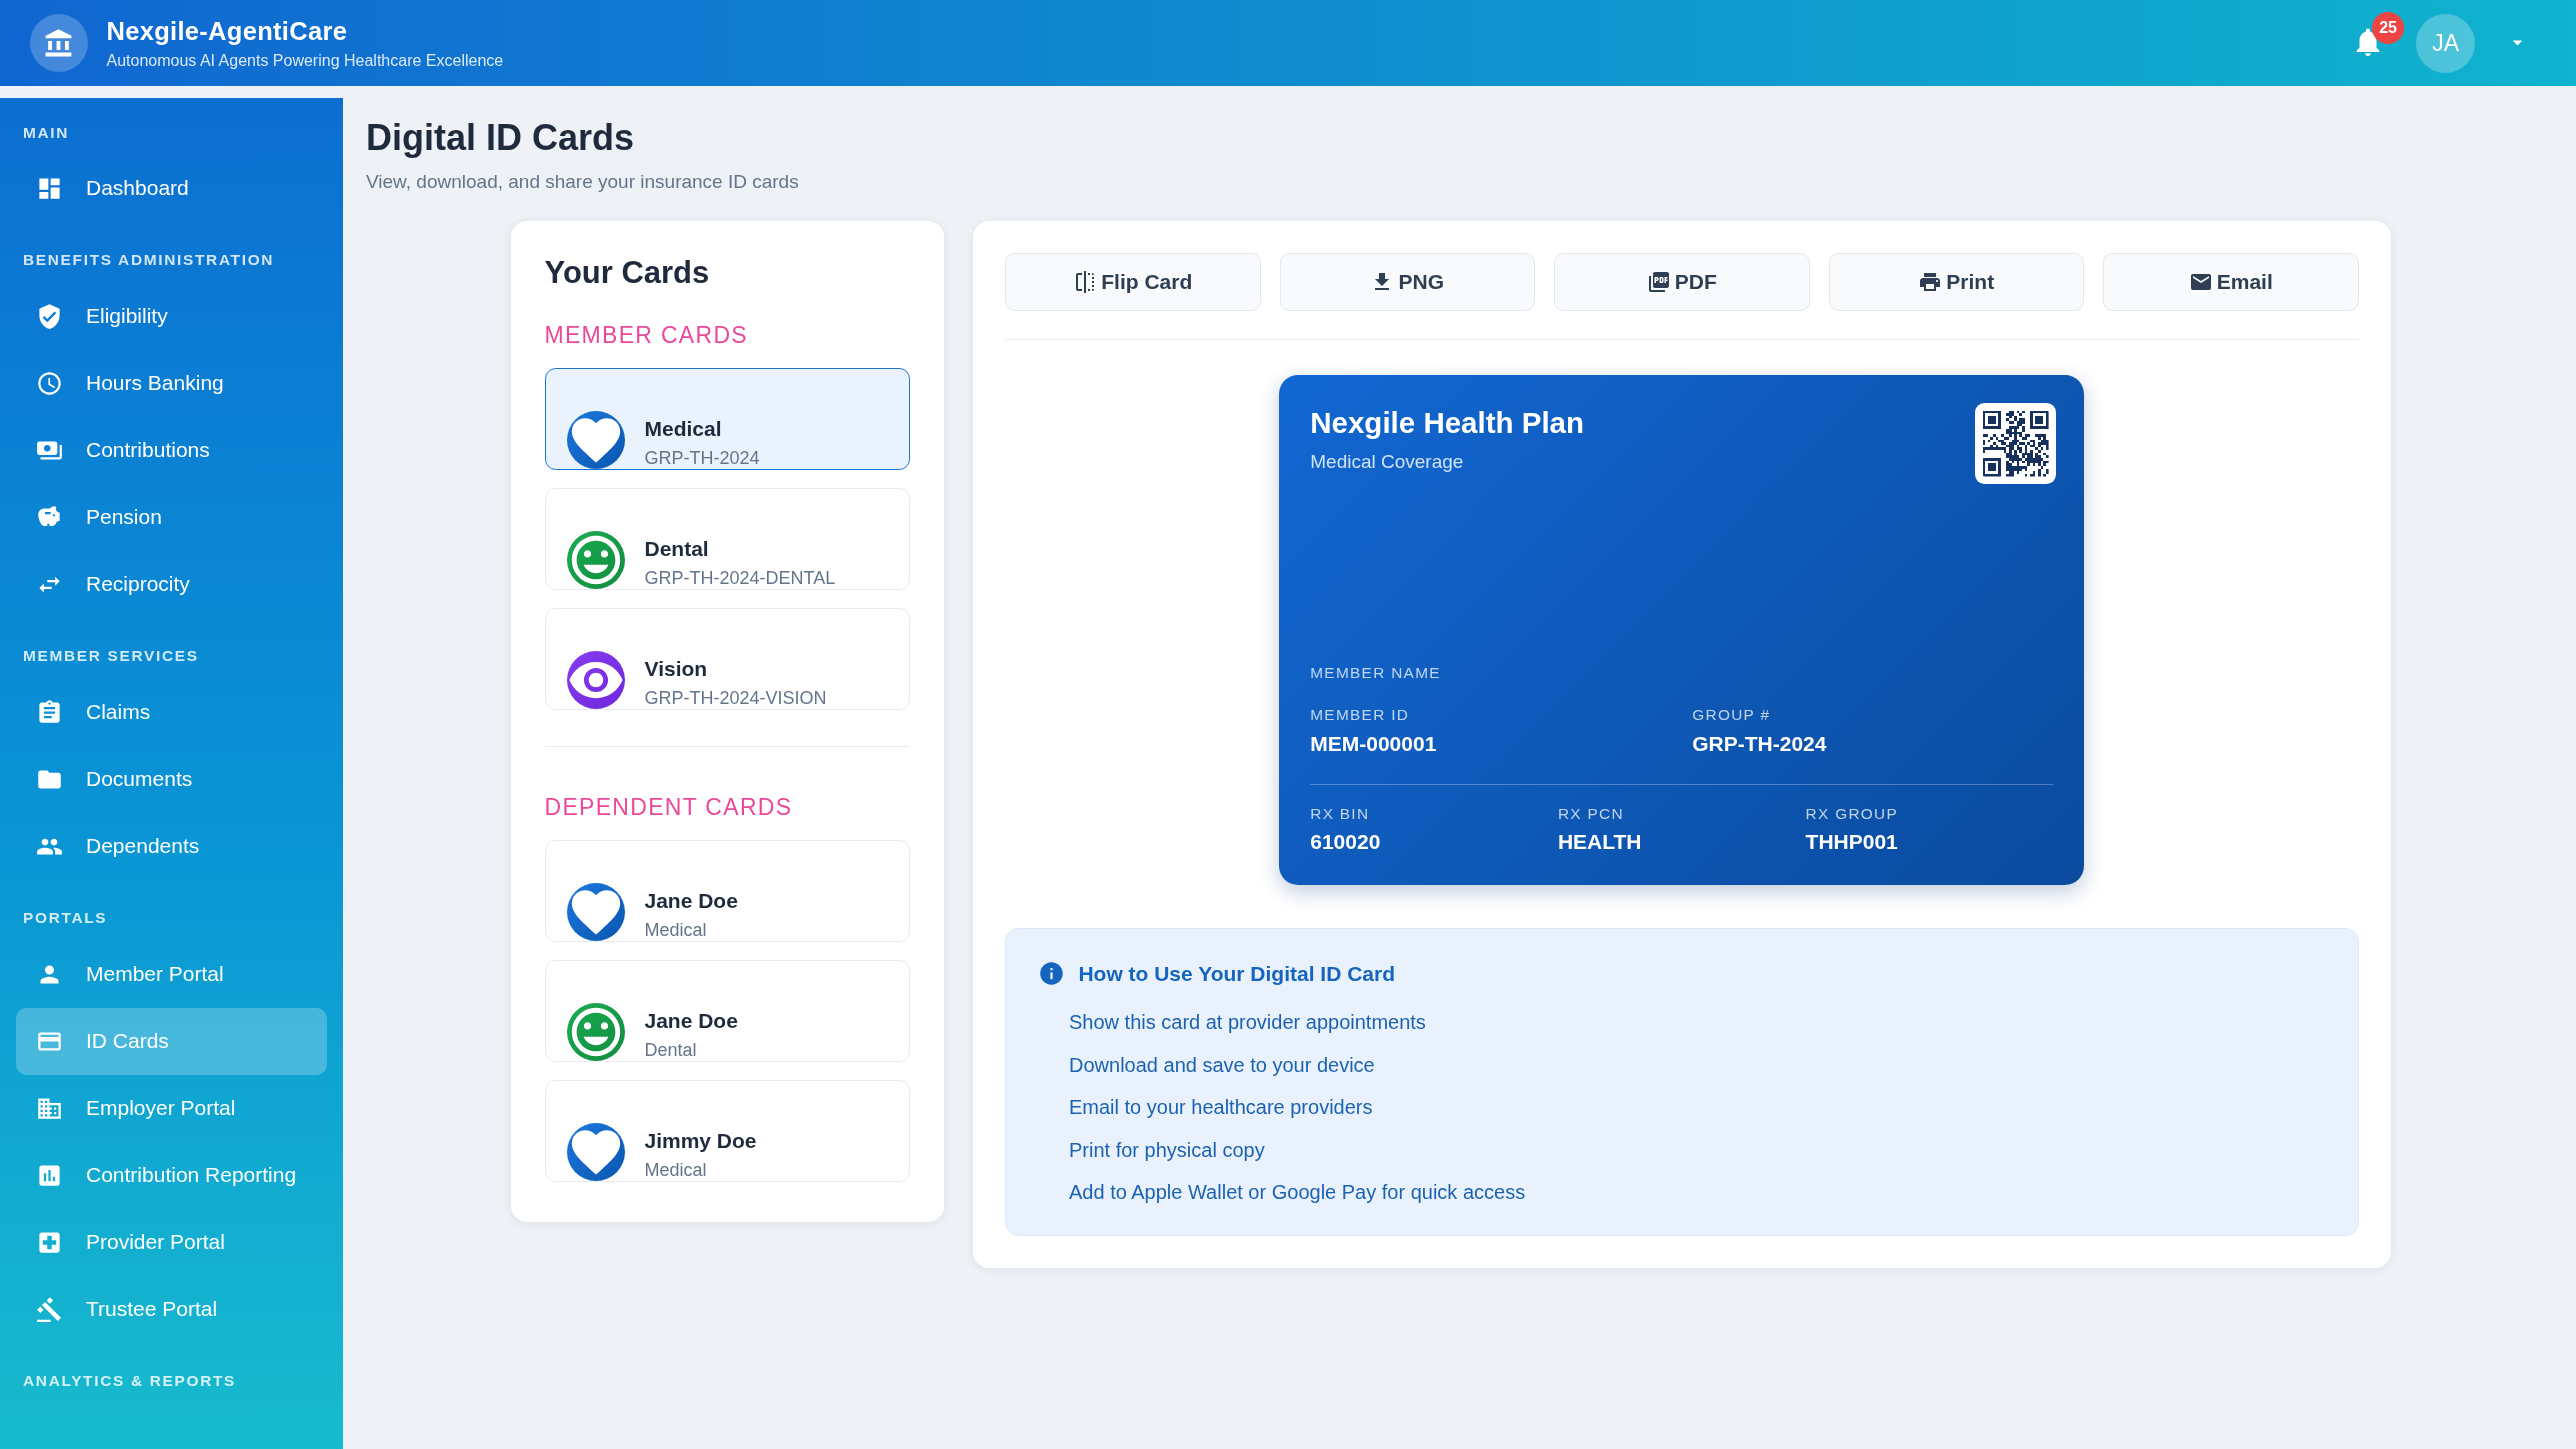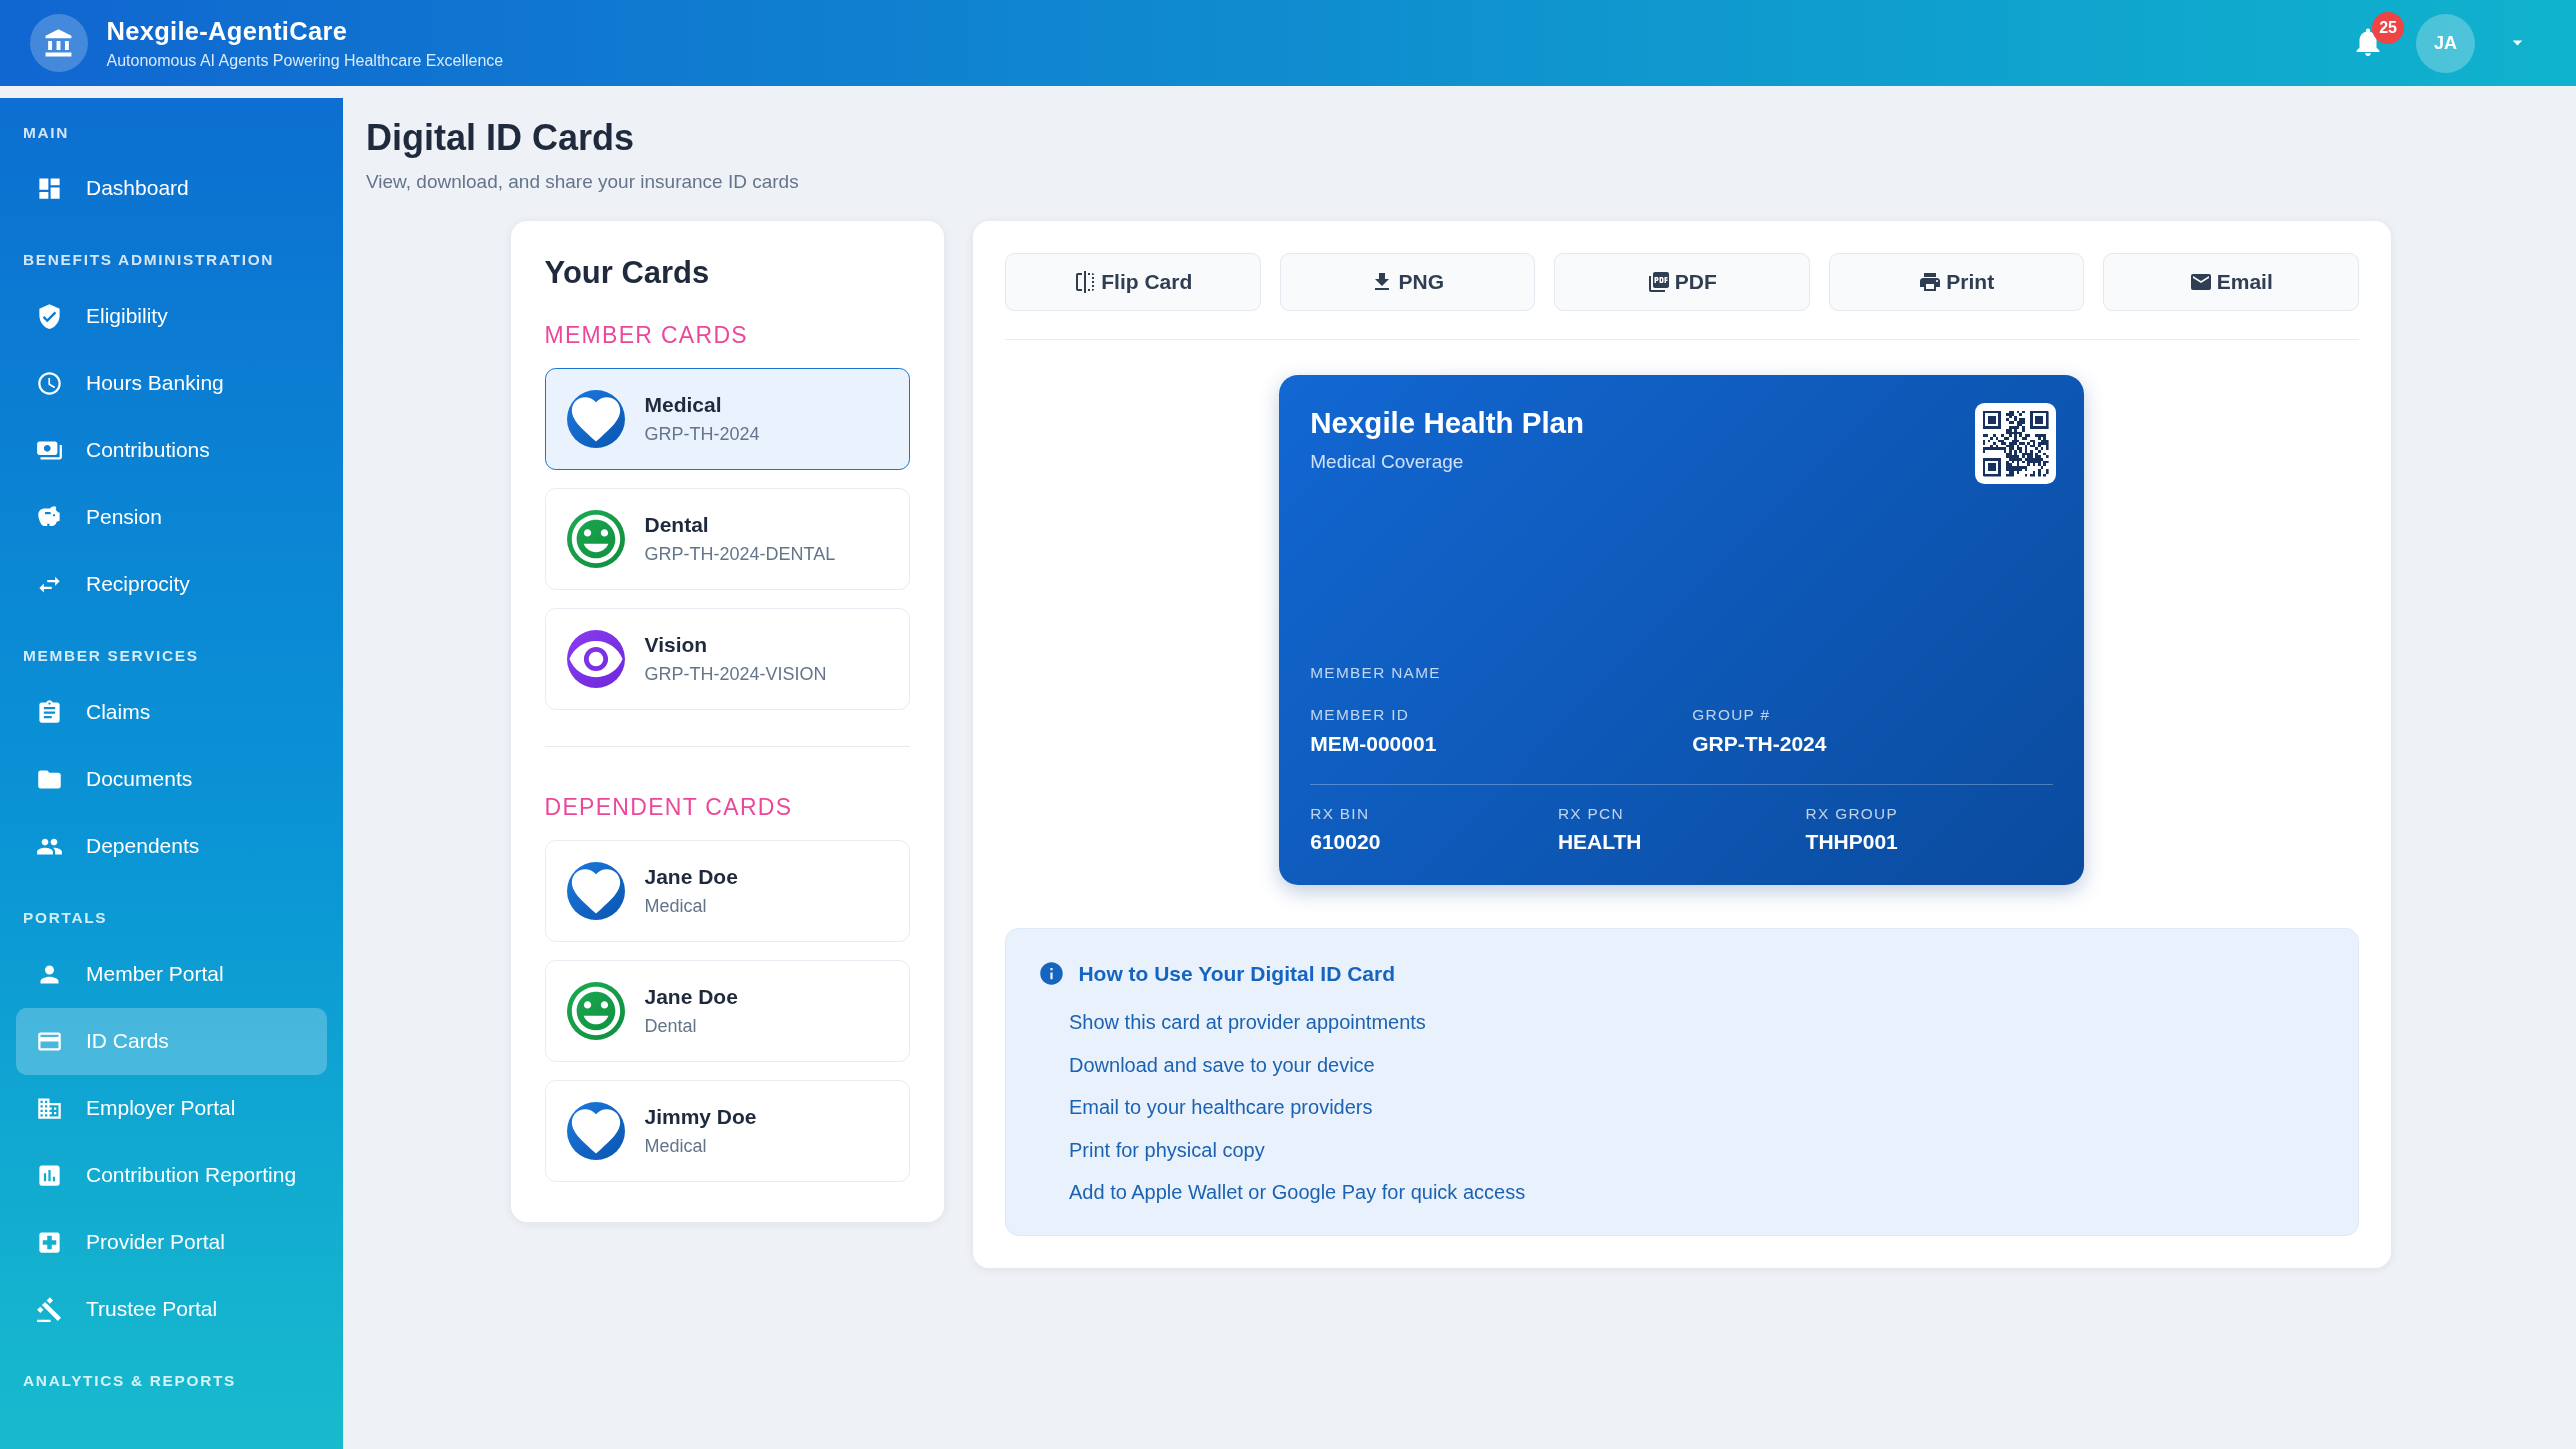--- a/index.html
+++ b/index.html
@@ -18,21 +18,21 @@
   .logo svg { width:31px; height:31px; }
   .app-title { font-size:25.5px; font-weight:700; color:#fff; letter-spacing:0.3px; }
   .app-sub { font-size:16px; color:rgba(255,255,255,.85); margin-top:6px; }
   .h-right { display:flex; align-items:center; gap:31px; padding-right:17.4px; }
   .bell-wrap { position:relative; color:#fff; cursor:pointer; }
   .bell-wrap svg { width:34px; height:34px; }
   .badge { position:absolute; top:-13.4px; right:-19px; background:#ef4444; color:#fff;
     font-size:16px; font-weight:700; border-radius:50%; width:32px; height:32px;
     display:flex; align-items:center; justify-content:center; }
   .avatar { width:59px; height:59px; border-radius:50%; background:rgba(255,255,255,.26);
-    color:#fff; font-size:18px; font-weight:700; display:flex; align-items:center;
+    color:#fff; font-size:23px; font-weight:400; display:flex; align-items:center;
     justify-content:center; cursor:pointer;text-align:center; }
   .chev { color:#fff; cursor:pointer; }
   .chev svg { width:23px; height:23px; }
 
   
   .sidebar { position:absolute; left:0; top:98px; width:343px; height:1363px;
     background:linear-gradient(180deg,#0c6fd1 0%,#0a95d5 55%,#18bccd 100%);
     padding-top:25.5px; overflow:hidden; }
   .side-label { font-size:15.4px; font-weight:700; color:rgba(255,255,255,.82);
     letter-spacing:1.7px; padding:0 23px; margin:29.5px 0 13.4px; text-transform:uppercase; }
@@ -51,21 +51,21 @@
   .content-row { width:1880px; margin:28px auto 0; display:flex; gap:29.5px;
     align-items:flex-start; }
   .panel { background:#fff; border-radius:16px;
     box-shadow:0 1.3px 9.4px rgba(15,23,42,.07); }
 
   
   .left-panel { width:433px; height:1001px; padding:34px; flex:none; }
   .lp-title { font-size:31px; font-weight:700; color:#1f2a3d; margin-bottom:31px; }
   .group-label { font-size:23px; font-weight:400; color:#ec4899; letter-spacing:1.3px;
     margin-bottom:19px; text-transform:uppercase; }
-  .card-item { display:flex; align-items:center; gap:20px; height:102px;
+  .card-item { display:flex; align-items:flex-end; gap:20px; height:102px;
     border:1.3px solid #e6eaf1; border-radius:10.7px; background:#fff; padding:0 21px;
     margin-bottom:18px; cursor:pointer; }
   .card-item.selected { background:#eaf3fd; border-color:#1a73ce; }
   .ci-circle { width:58px; height:58px; border-radius:50%; display:flex;
     align-items:center; justify-content:center; color:#fff; flex:none; }
   .ci-circle svg { width:28px; height:28px; }
   .ci-circle.blue   { background:linear-gradient(135deg,#1b79de,#0b55b0); }
   .ci-circle.green  { background:linear-gradient(135deg,#1cab52,#0f8c3e); }
   .ci-circle.purple { background:linear-gradient(135deg,#8a3cf0,#6d28d9); }
   .ci-title { font-size:21px; font-weight:600; color:#1f2a3d; }

